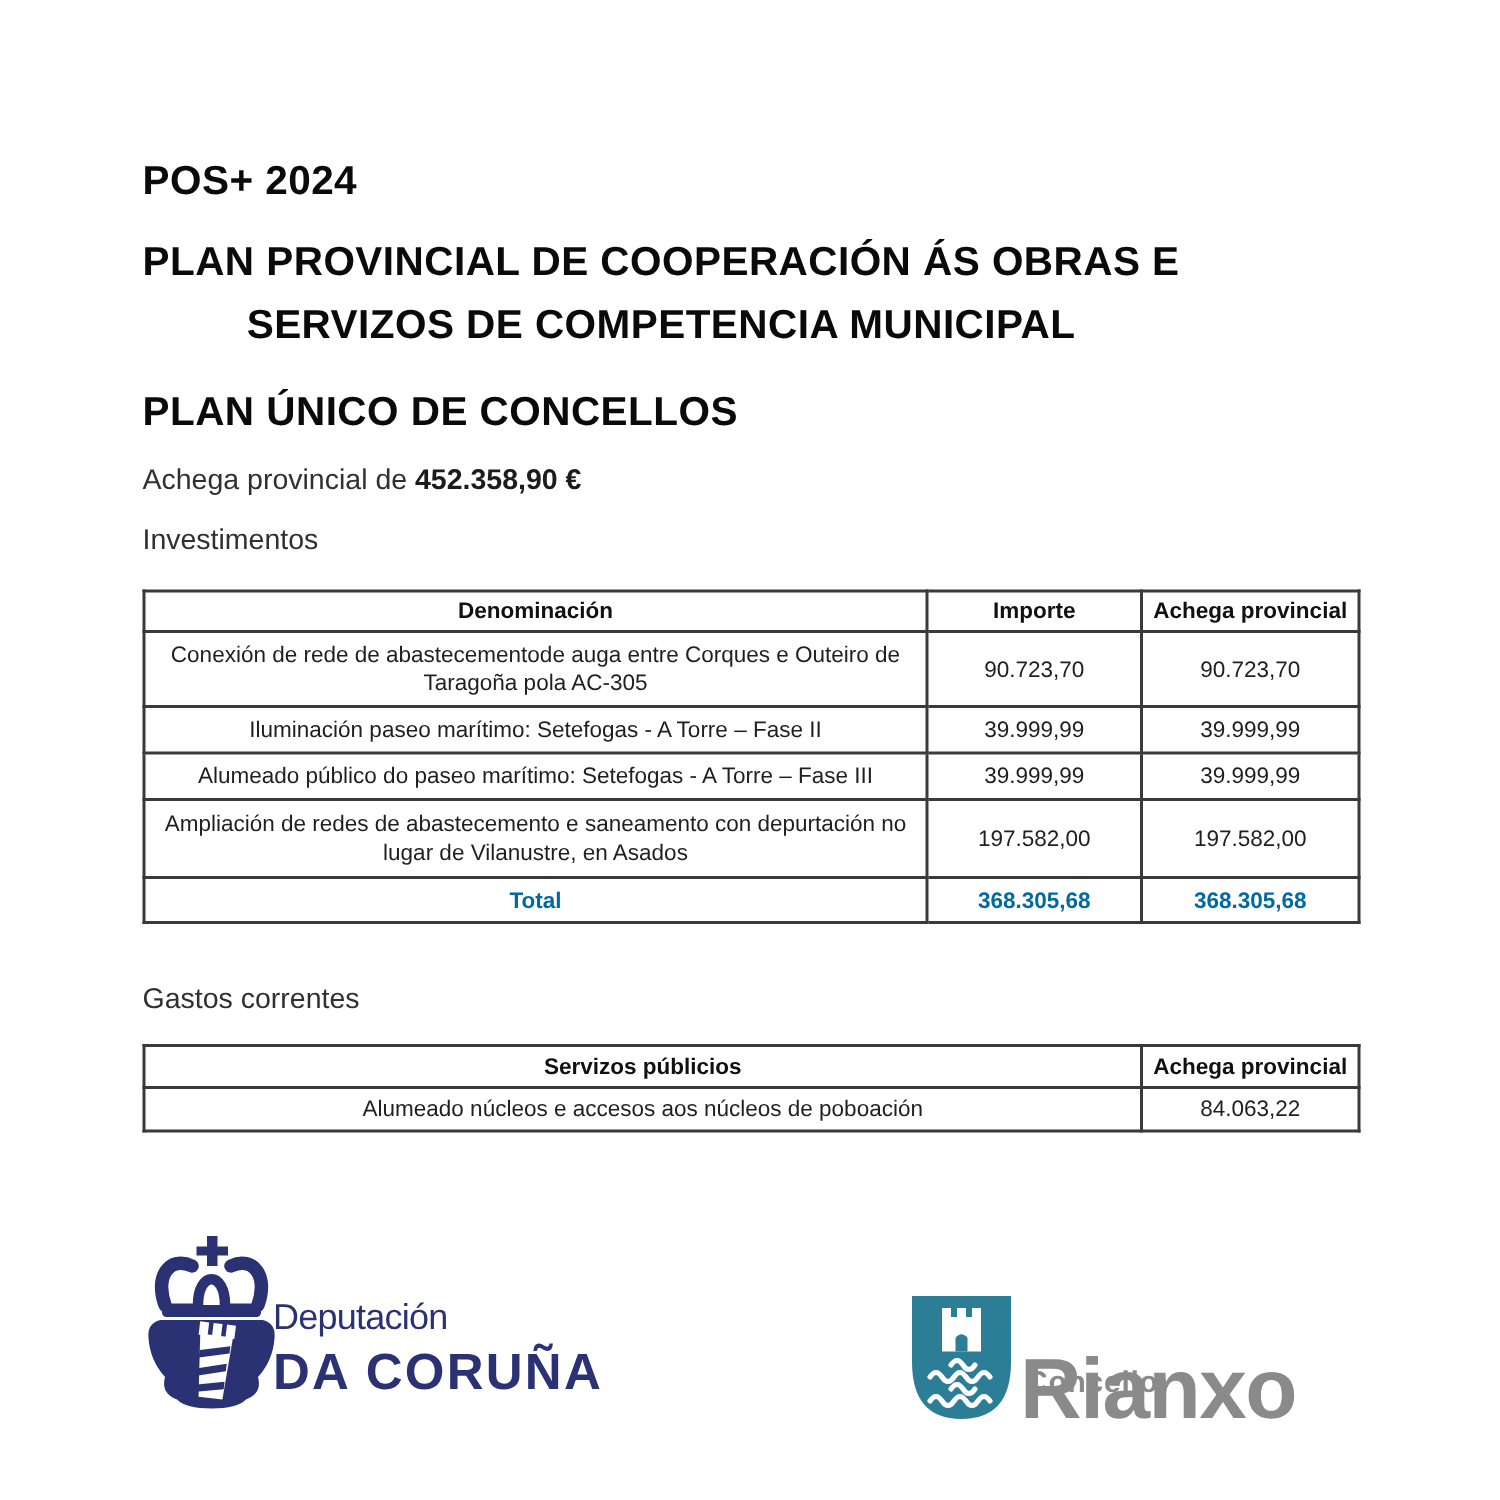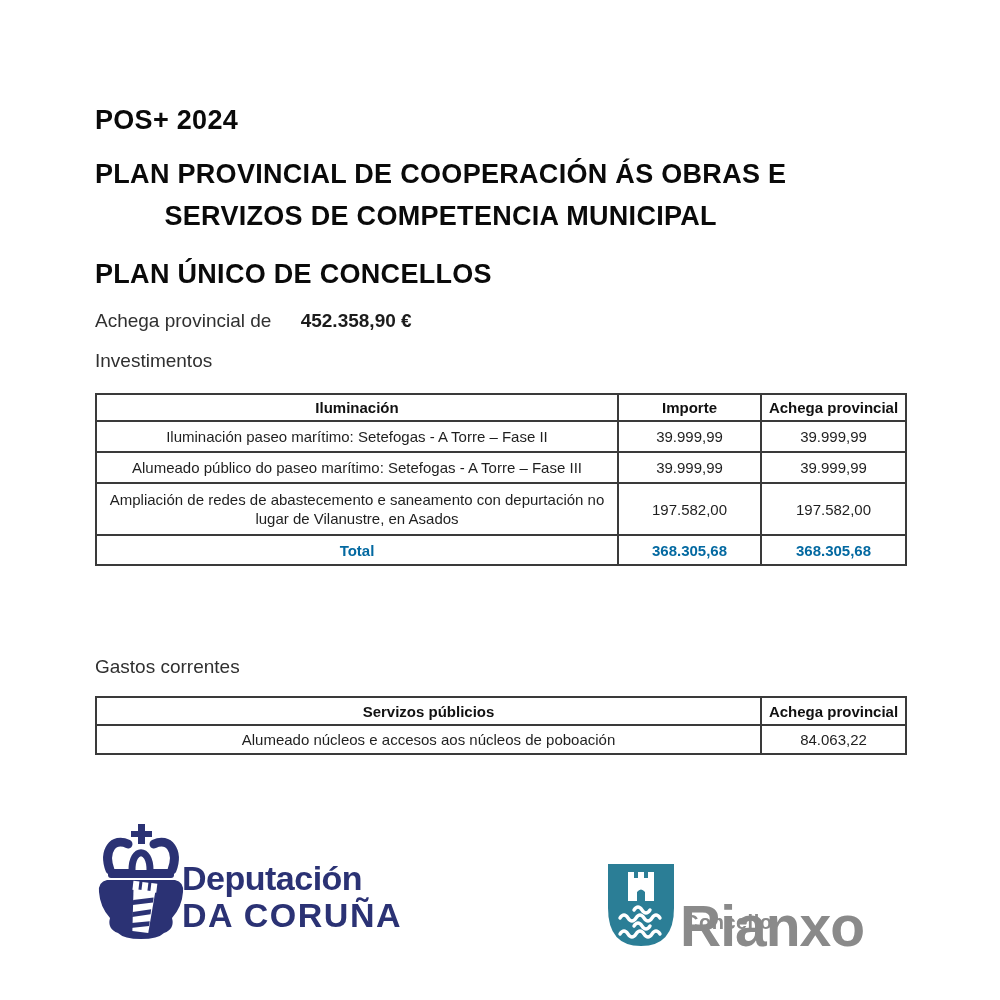--- a/index.html
+++ b/index.html
@@ -15,39 +15,39 @@
     font-weight:bold; color:#0a0a0a; font-size:27px; letter-spacing:0.3px;
     line-height:42px; white-space:nowrap;
   }
   .supertitle { left:95px; top:99px; }
   .title-block { left:95px; top:153px;text-align:center; }
   .subtitle { left:95px; top:253px; }
 
   
   .intro { font-size:19px; color:#303030; }
   .summary-line { left:95px; top:310px; }
-  .summary-line strong { color:#1c1c1c;margin-left:24px; }
+  .summary-line strong { color:#1c1c1c; }
   .section-label-1 { left:95px; top:350px; }
   .section-label-2 { left:95px; top:656px; }
 
   
   table { border-collapse:collapse; table-layout:fixed; background:#fff; }
   td, th {
     border:2px solid #3a3a3a; text-align:center; vertical-align:middle;
     font-size:15px; line-height:19px; color:#1f1f1f; padding:3px 6px;
     overflow:hidden;
   }
   th { font-weight:bold; white-space:nowrap; font-size:15px; color:#111; }
   .t1 { left:95px; top:393px; width:810px; }
   .t2 { left:95px; top:696px; width:810px; }
   tr.total-row td { font-weight:bold; color:#0369a1; }
 
   
   .dep-text { left:182px; top:860px; color:#2b3274; line-height:37px; white-space:nowrap; }
-  .dep-name { font-size:34px; font-weight:bold; letter-spacing:-0.5px; }
+  .dep-name { font-size:24px; font-weight:normal; letter-spacing:-0.5px; }
   .dep-sub  { font-size:34px; font-weight:bold; letter-spacing:1.5px; }
   .rianxo-name {
     left:680px; top:853px; font-size:57px; font-weight:bold; color:#8a8a8a;
     letter-spacing:-1px; line-height:58px; white-space:nowrap;margin-top:44px;
   }
   .rianxo-sub {
     left:684px; top:911px; font-size:20px; font-weight:bold; color:#8a8a8a;
     letter-spacing:0.5px; white-space:nowrap;
   }
 </style>
@@ -70,23 +70,28 @@
   <p class="abs intro section-label-1">Investimentos</p>
 
   <table class="abs t1">
     <colgroup>
         <col style="width:522px">
         <col style="width:143px">
         <col style="width:145px">
       </colgroup>
     <tbody>
       <tr style="height:27px">
-        <th>Iluminación</th>
+        <th>Denominación</th>
         <th>Importe</th>
         <th>Achega provincial</th>
+      </tr>
+      <tr style="height:50px">
+        <td>Conexión de rede de abastecementode auga entre Corques e Outeiro de Taragoña pola AC-305</td>
+        <td>90.723,70</td>
+        <td>90.723,70</td>
       </tr>
       <tr style="height:31px">
         <td>Iluminación paseo marítimo: Setefogas - A Torre – Fase II</td>
         <td>39.999,99</td>
         <td>39.999,99</td>
       </tr>
       <tr style="height:31px">
         <td>Alumeado público do paseo marítimo: Setefogas - A Torre – Fase III</td>
         <td>39.999,99</td>
         <td>39.999,99</td>

